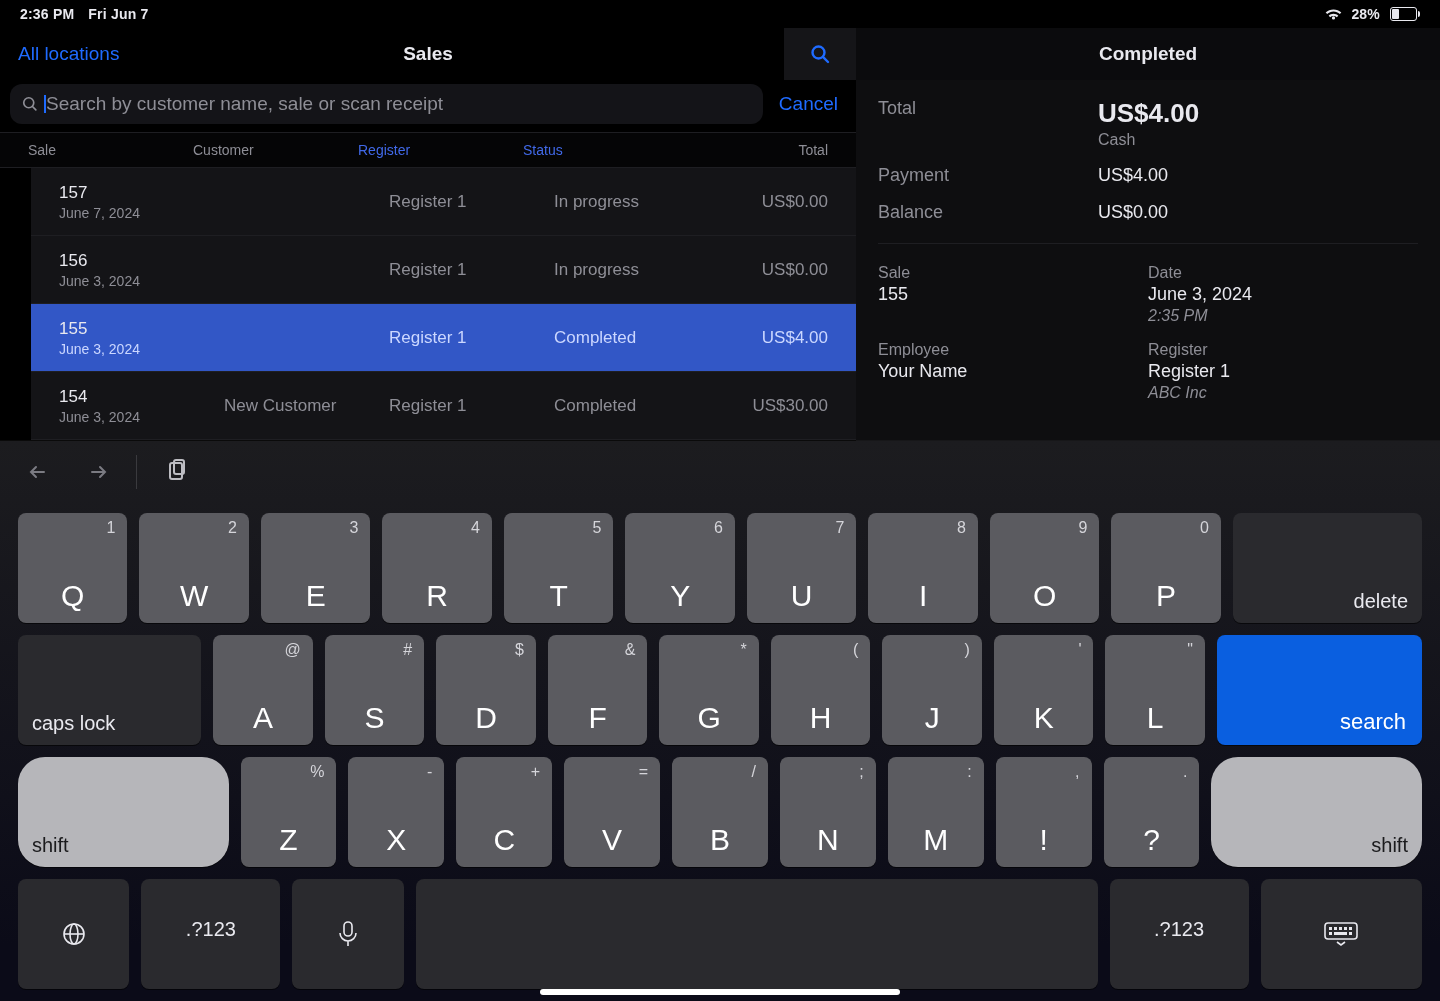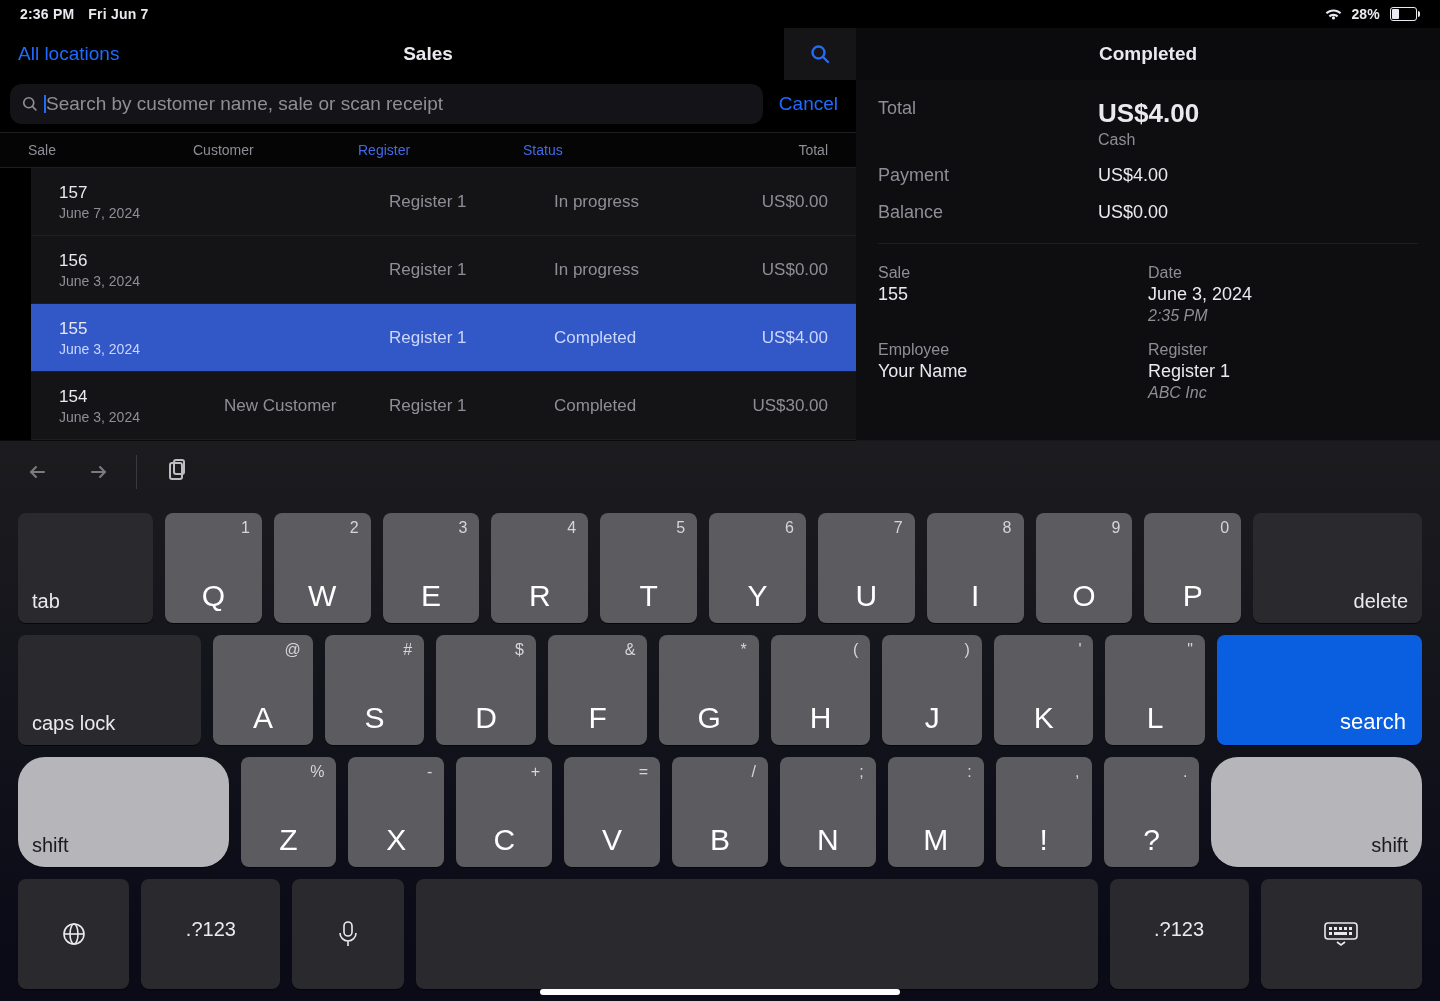--- a/index.html
+++ b/index.html
@@ -320,23 +320,20 @@
     <span class="sep"></span>
     <span class="icn">
       <svg width="24" height="26" viewBox="0 0 24 26">
           <rect x="5" y="4" width="12" height="16" rx="2" fill="none" stroke="#bcbcc2" stroke-width="2"></rect>
           <rect x="9" y="1" width="10" height="14" rx="2" fill="none" stroke="#bcbcc2" stroke-width="2"></rect>
         </svg>
     </span>
   </div>
   <div class="kb-rows" id="kb-rows">
       <div class="krow">
-        <div class="key fn w-tab">
-          <span>tab</span>
-        </div>
         <div class="key "><span class="alt">1</span>Q</div>
         <div class="key "><span class="alt">2</span>W</div>
         <div class="key "><span class="alt">3</span>E</div>
         <div class="key "><span class="alt">4</span>R</div>
         <div class="key "><span class="alt">5</span>T</div>
         <div class="key "><span class="alt">6</span>Y</div>
         <div class="key "><span class="alt">7</span>U</div>
         <div class="key "><span class="alt">8</span>I</div>
         <div class="key "><span class="alt">9</span>O</div>
         <div class="key "><span class="alt">0</span>P</div>

